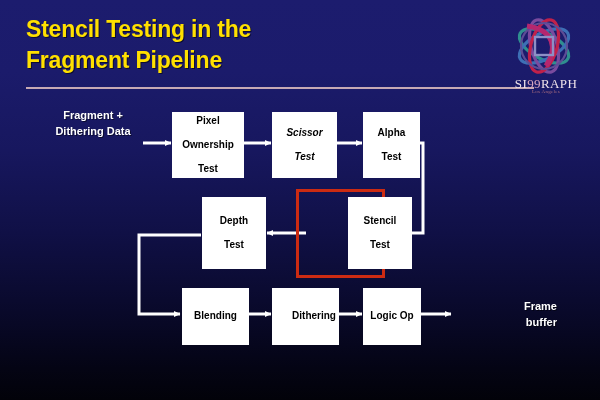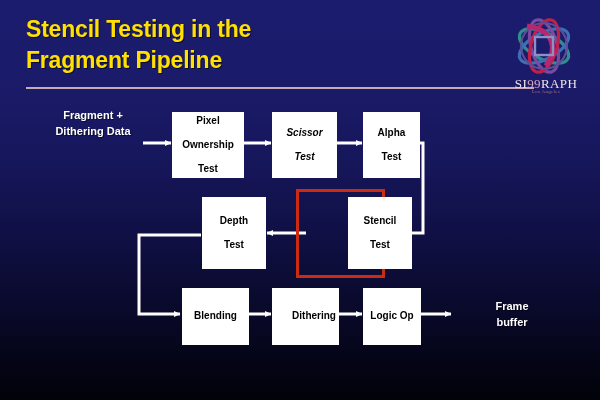--- a/index.html
+++ b/index.html
@@ -239,18 +239,18 @@
   </div>
 
   <div class="nodebox" style="left:272px; top:288px; width:67px; height:57px;padding-left:17px;">
     <span>Dithering</span>
   </div>
 
   <div class="nodebox" style="left:363px; top:288px; width:58px; height:57px;">
     <span>Logic Op</span>
   </div>
 
-  <div class="label" style="left:467px; top:299px; width:90px; text-align:center;">
+  <div class="label" style="left:467px; top:299px; width:90px; text-align:right;">
     <span>Frame</span><br>
     <span>buffer</span>
   </div>
 
 </div>
 
 </body></html>

